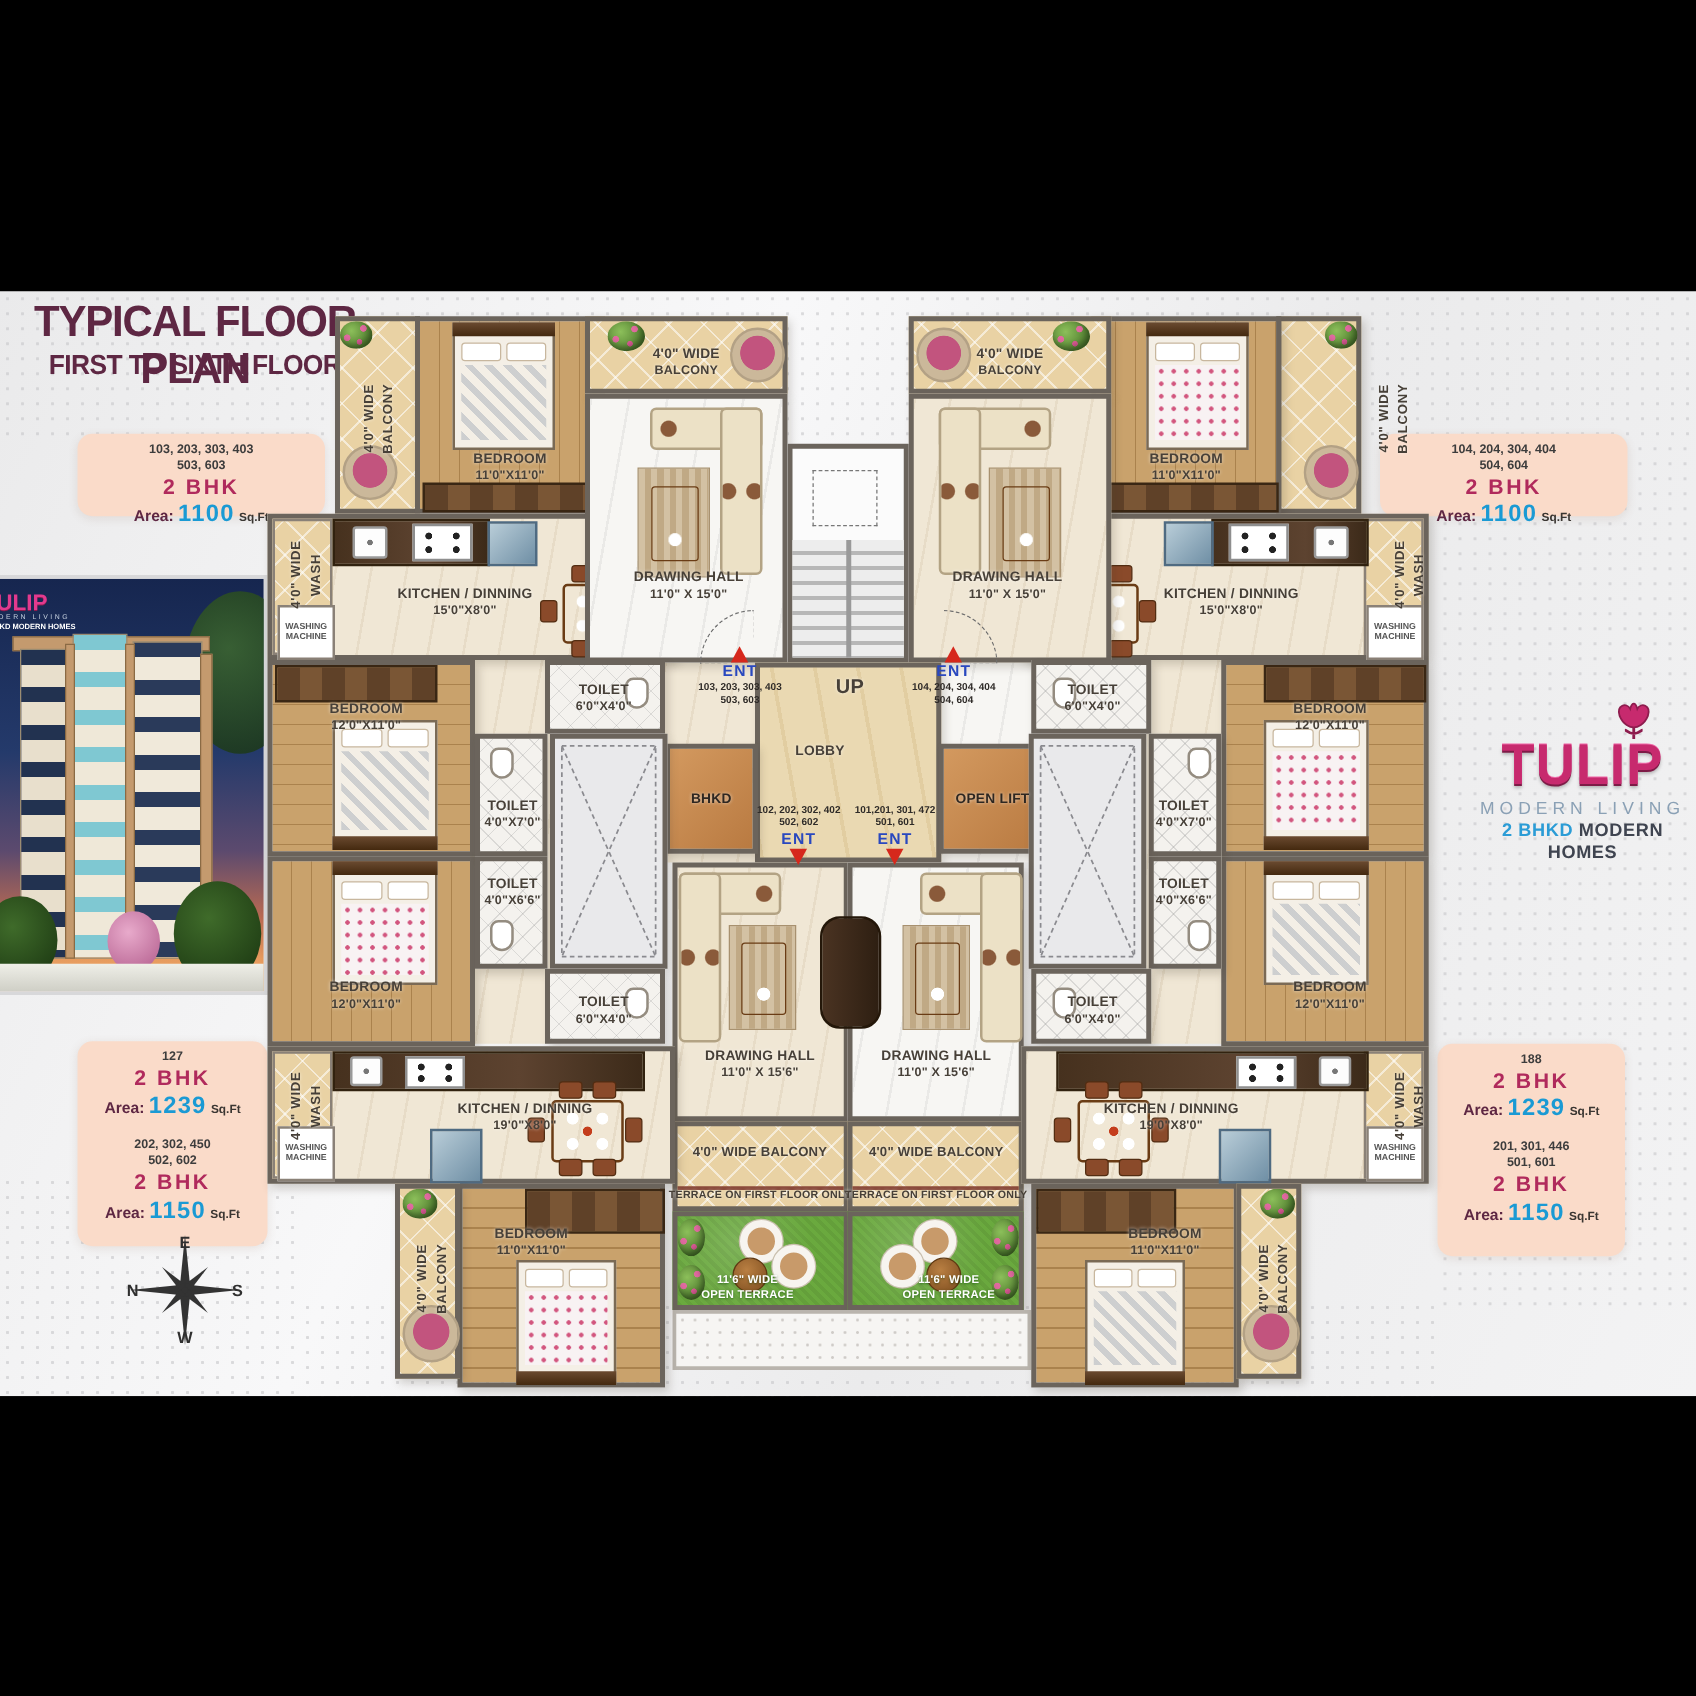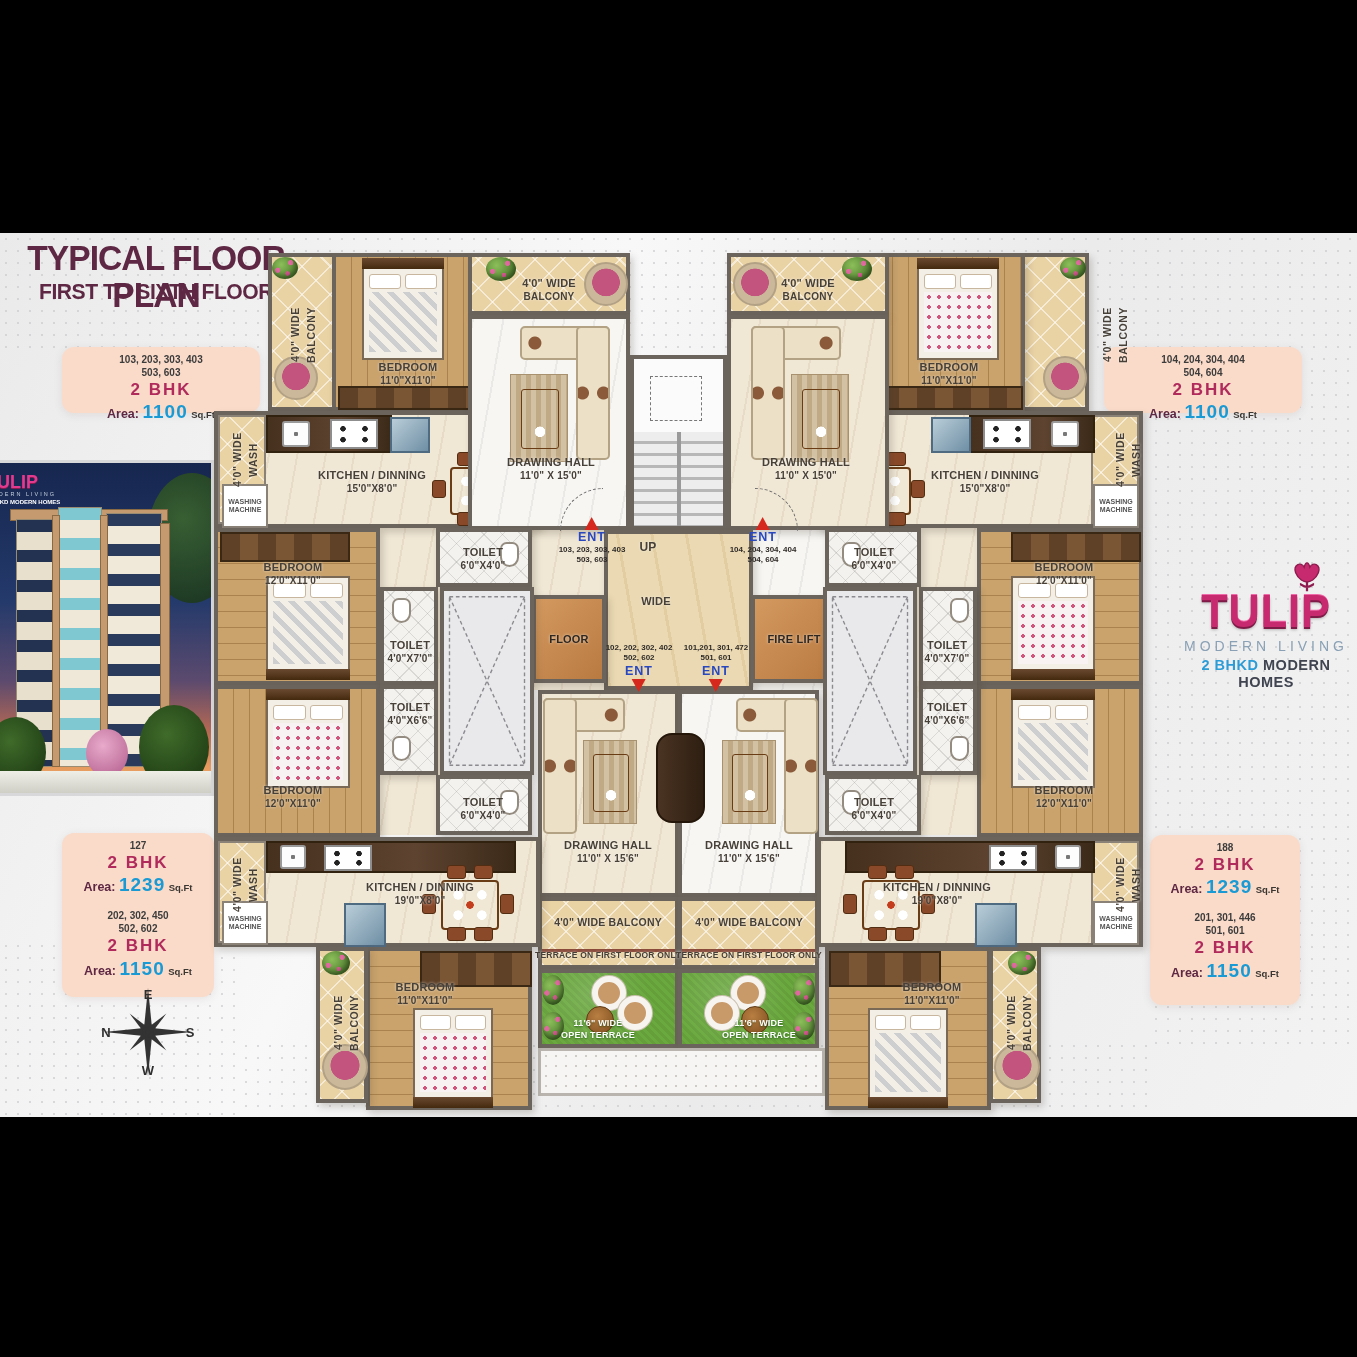--- a/index.html
+++ b/index.html
@@ -569,24 +569,24 @@
   <div class="cl" style="left:410px;top:700px"><span>TOILET</span><span class="d">4'0"X6'6"</span></div>
   <div class="cl" style="left:293px;top:783px"><span>BEDROOM</span><span class="d">12'0"X11'0"</span></div>
   <div class="cl" style="left:483px;top:795px"><span>TOILET</span><span class="d">6'0"X4'0"</span></div>
   <div class="cl" style="left:1064px;top:560px"><span>BEDROOM</span><span class="d">12'0"X11'0"</span></div>
   <div class="cl" style="left:874px;top:545px"><span>TOILET</span><span class="d">6'0"X4'0"</span></div>
   <div class="cl" style="left:947px;top:638px"><span>TOILET</span><span class="d">4'0"X7'0"</span></div>
   <div class="cl" style="left:947px;top:700px"><span>TOILET</span><span class="d">4'0"X6'6"</span></div>
   <div class="cl" style="left:1064px;top:783px"><span>BEDROOM</span><span class="d">12'0"X11'0"</span></div>
   <div class="cl" style="left:874px;top:795px"><span>TOILET</span><span class="d">6'0"X4'0"</span></div>
 
-  <div class="cl" style="left:656px;top:594px"><span>WIDE</span></div>
-  <div class="cl" style="left:569px;top:632px;color:#2e2721"><span>FLOOR</span></div>
-  <div class="cl" style="left:794px;top:632px;color:#2e2721"><span>FIRE LIFT</span></div>
-  <div class="cl" style="left:648px;top:540px;font-size:12px"><span>UP</span></div>
+  <div class="cl" style="left:656px;top:594px"><span>LOBBY</span></div>
+  <div class="cl" style="left:569px;top:632px;color:#2e2721"><span>BHKD</span></div>
+  <div class="cl" style="left:794px;top:632px;color:#2e2721"><span>OPEN LIFT</span></div>
+  <div class="cl" style="left:680px;top:540px;font-size:16px"><span>UP</span></div>
 
   <div class="entb" style="left:592px;top:517px">
     <div class="arr up"></div>
     <div class="entt">ENT</div>
     <div class="unum">
         <span>103, 203, 303, 403</span>
         <span>503, 603</span>
       </div>
   </div>
   <div class="entb" style="left:763px;top:517px">

